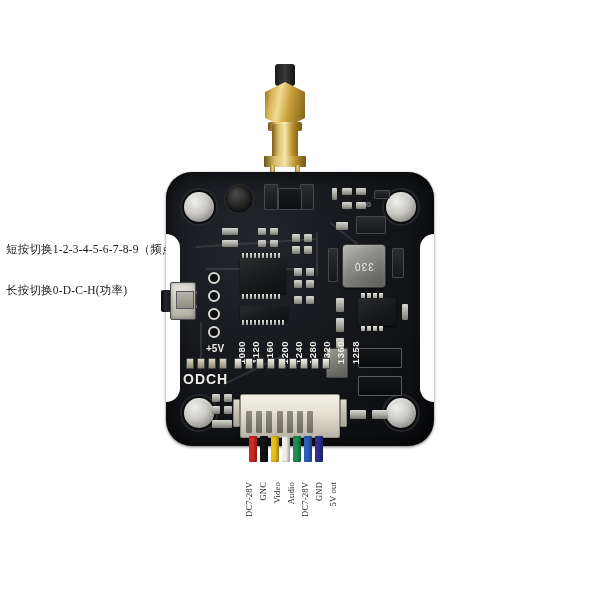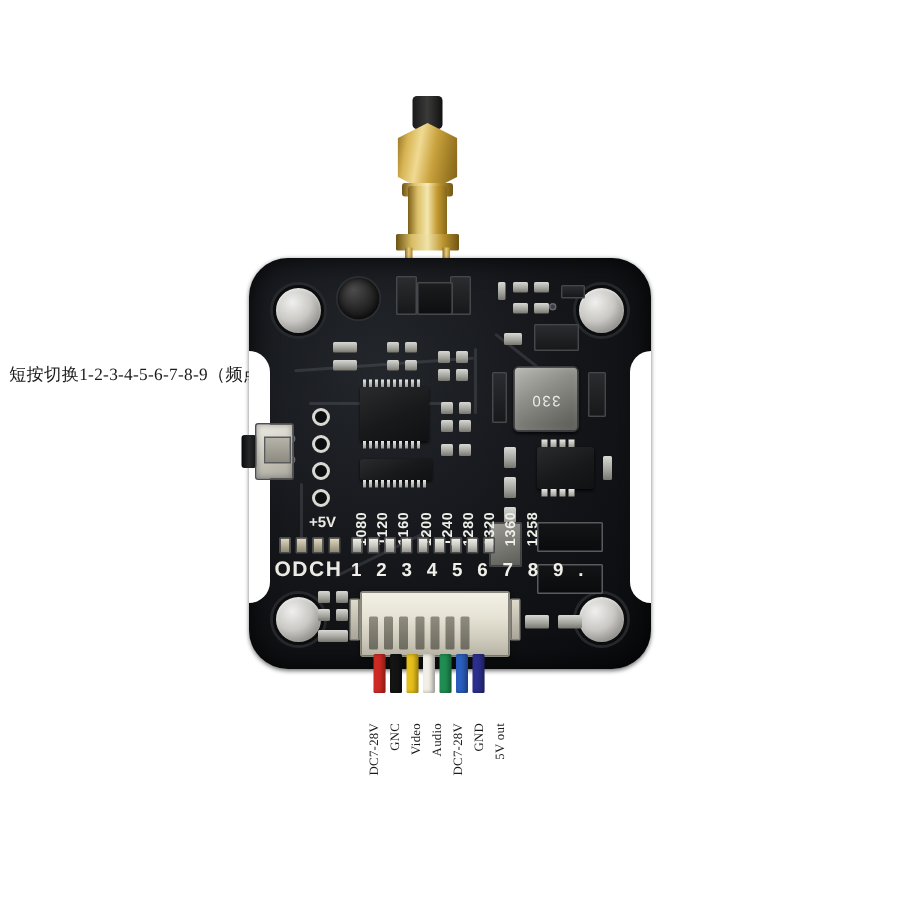--- a/index.html
+++ b/index.html
@@ -284,20 +284,21 @@
     background: #3c3e44;
     box-shadow: inset 0 0 0 1px rgba(180,185,195,.35);
   }
 </style>
 </head>
 <body>
 
 <div id="stage">
 
   <div class="anno" id="anno-short">短按切换1-2-3-4-5-6-7-8-9（频点）</div>
+  <div class="anno" id="anno-long">长按切换0-D-C-H(功率)</div>
 
   <div id="board-wrap">
 
     <div id="sma">
       <div class="cable"></div>
       <div class="hex"></div>
       <div class="collar"></div>
       <div class="barrel"></div>
       <div class="foot"></div>
       <div class="pin-l"></div>
@@ -464,21 +465,20 @@
         <span class="led w"></span>
         <span class="led w"></span>
         <span class="led w"></span>
         <span class="led w"></span>
         <span class="led w"></span>
         <span class="led w"></span>
         <span class="led w"></span>
         <span class="led w"></span>
       </div>
 
-      <div class="num-row" style="left:68px; top:201px;">1 2 3 4 5 6 7 8 9 .</div>
 
       <div class="cmp pad" style="left:46px; top:222px; width:8px; height:8px;"></div>
       <div class="cmp pad" style="left:58px; top:222px; width:8px; height:8px;"></div>
       <div class="cmp pad" style="left:46px; top:234px; width:8px; height:8px;"></div>
       <div class="cmp pad" style="left:58px; top:234px; width:8px; height:8px;"></div>
       <div class="cmp pad" style="left:46px; top:248px; width:20px; height:8px;"></div>
 
       <div class="cmp pad" style="left:184px; top:238px; width:16px; height:9px;"></div>
       <div class="cmp pad" style="left:206px; top:238px; width:16px; height:9px;"></div>
 

